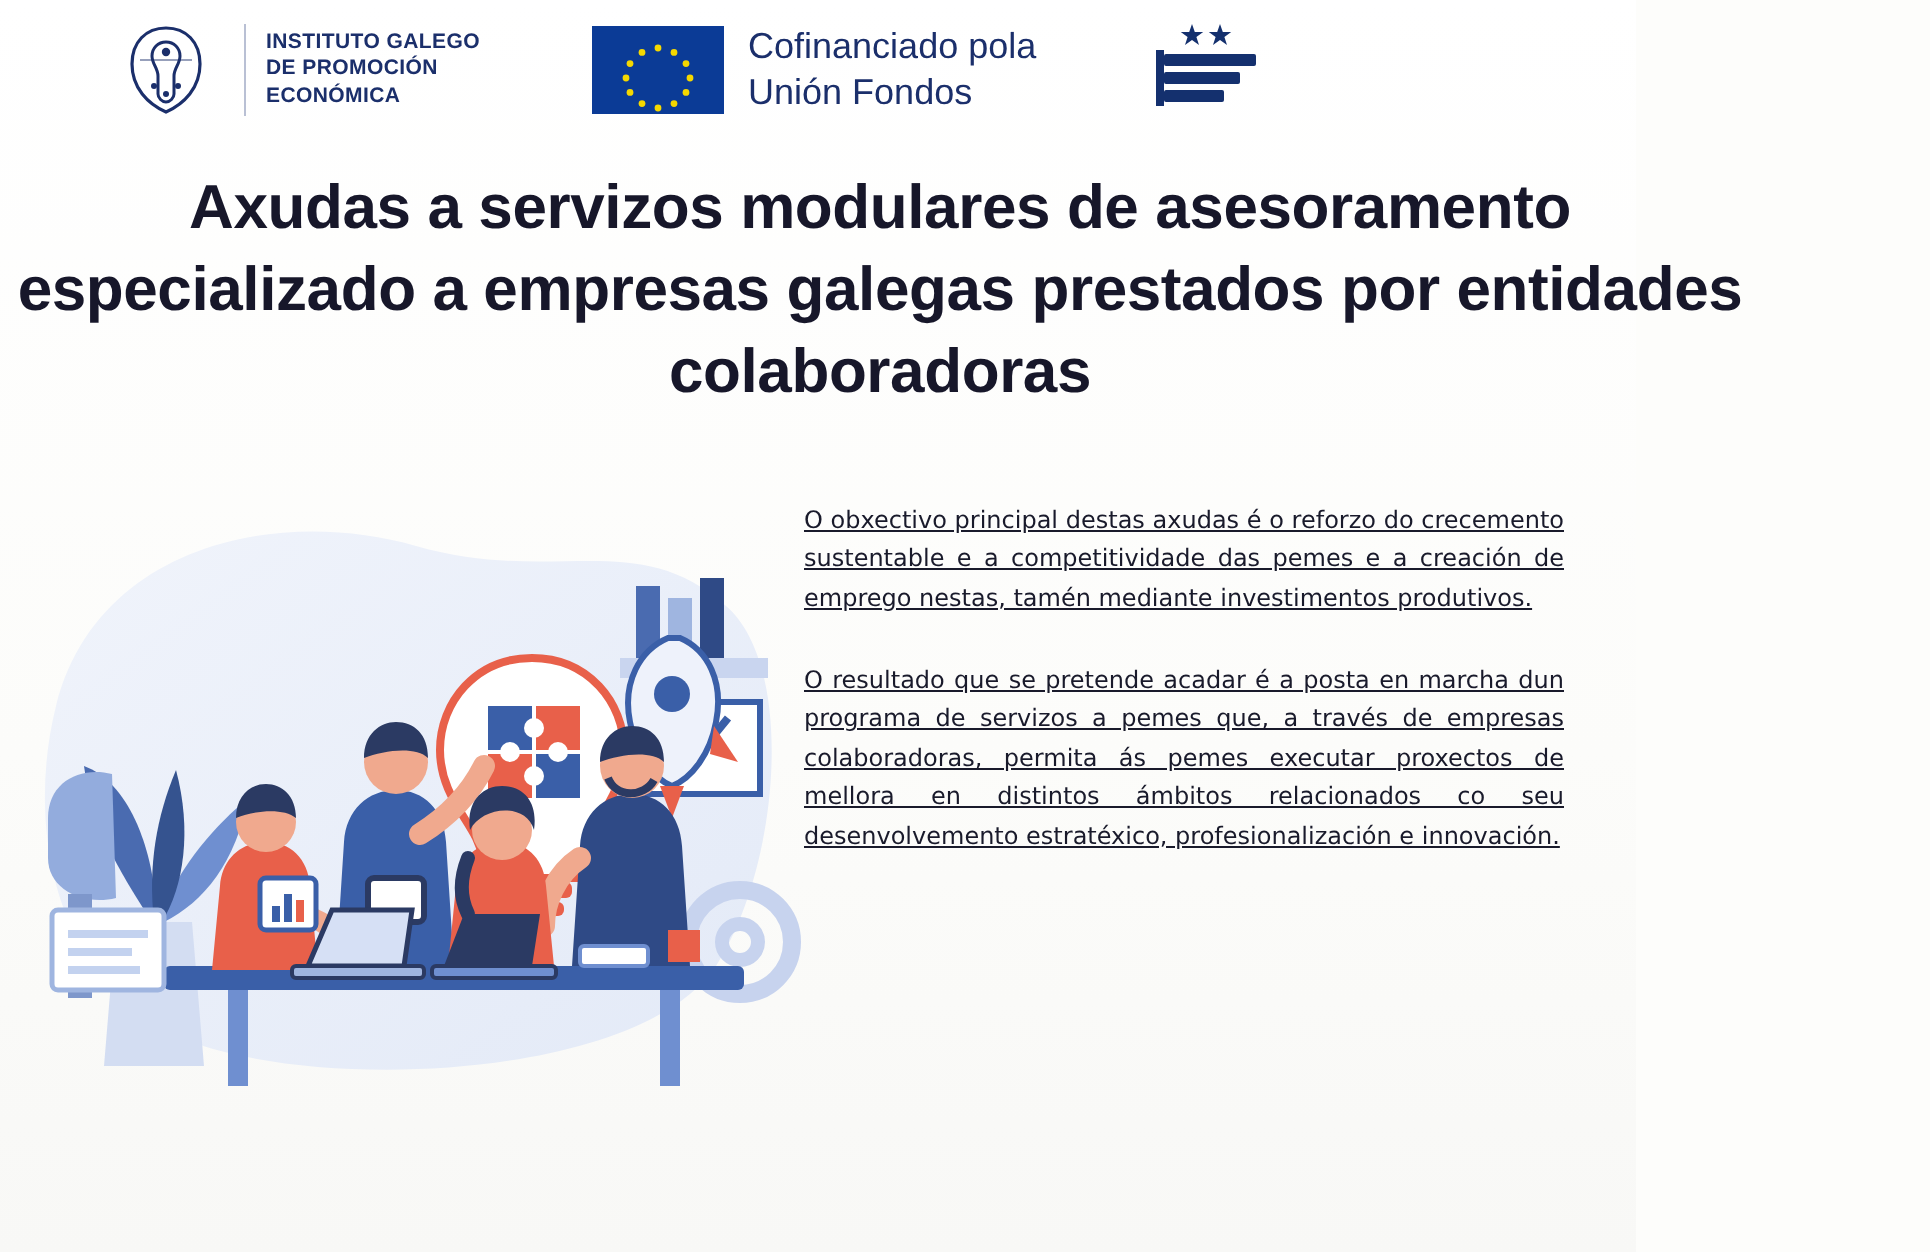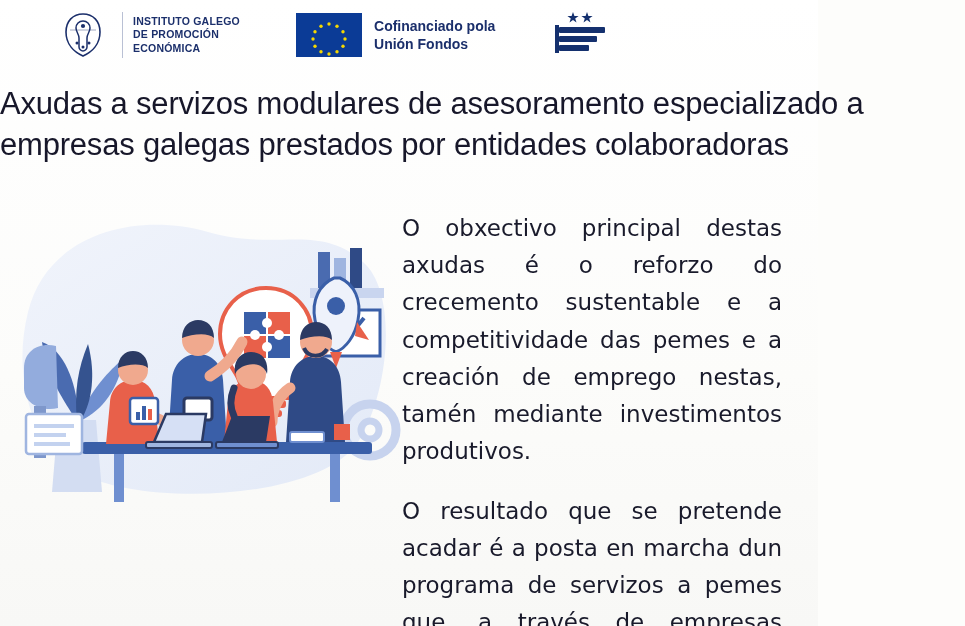--- a/index.html
+++ b/index.html
@@ -63,24 +63,24 @@
 
   
   .eu-flag {
     width: 66px;
     height: 44px;
     background: #0b3b96;
     position: relative;
     flex: 0 0 auto;
   }
   .eu-text {
-    font-size: 14px;
+    font-size: 18px;
     line-height: 1.3;
     color: #1b2f6b;
-    font-weight: 700;
+    font-weight: 400;
     white-space: nowrap;
   }
 
   
   .fe-mark {
     width: 62px;
     height: 48px;
     position: relative;
     flex: 0 0 auto;
   }
@@ -89,24 +89,24 @@
     color: #2a2a3a;
     font-weight: 400;
     letter-spacing: 0.01em;
     white-space: nowrap;
   }
 
   
   .title {
     margin: 22px auto 0;
     width: 880px;
-    text-align: left;
+    text-align: center;
     font-size: 31px;
     line-height: 1.32;
-    font-weight: 400;
+    font-weight: 700;
     color: #17172a;
     letter-spacing: -0.2px;
   }
 
   
   .content {
     display: flex;
     align-items: flex-start;
     margin-top: 26px;
     padding: 0 26px 0 18px;
@@ -118,25 +118,26 @@
     position: relative;
     flex: 0 0 auto;
   }
   .text-col {
     flex: 1 1 auto;
     padding-top: 18px;
     padding-right: 10px;
   }
   .para {
     font-family: "DejaVu Sans", sans-serif;
-    font-size: 23px;
+    font-size: 12px;
     line-height: 1.62;
     color: #191a2b;
     text-align: justify;
     margin: 0 0 22px 0;
+    text-decoration: underline;
   }
   .para:last-child { margin-bottom: 17px; }
 
   
   .ill-svg { display: block; }
 </style>
 </head>
 <body>
 
 <div class="page">

